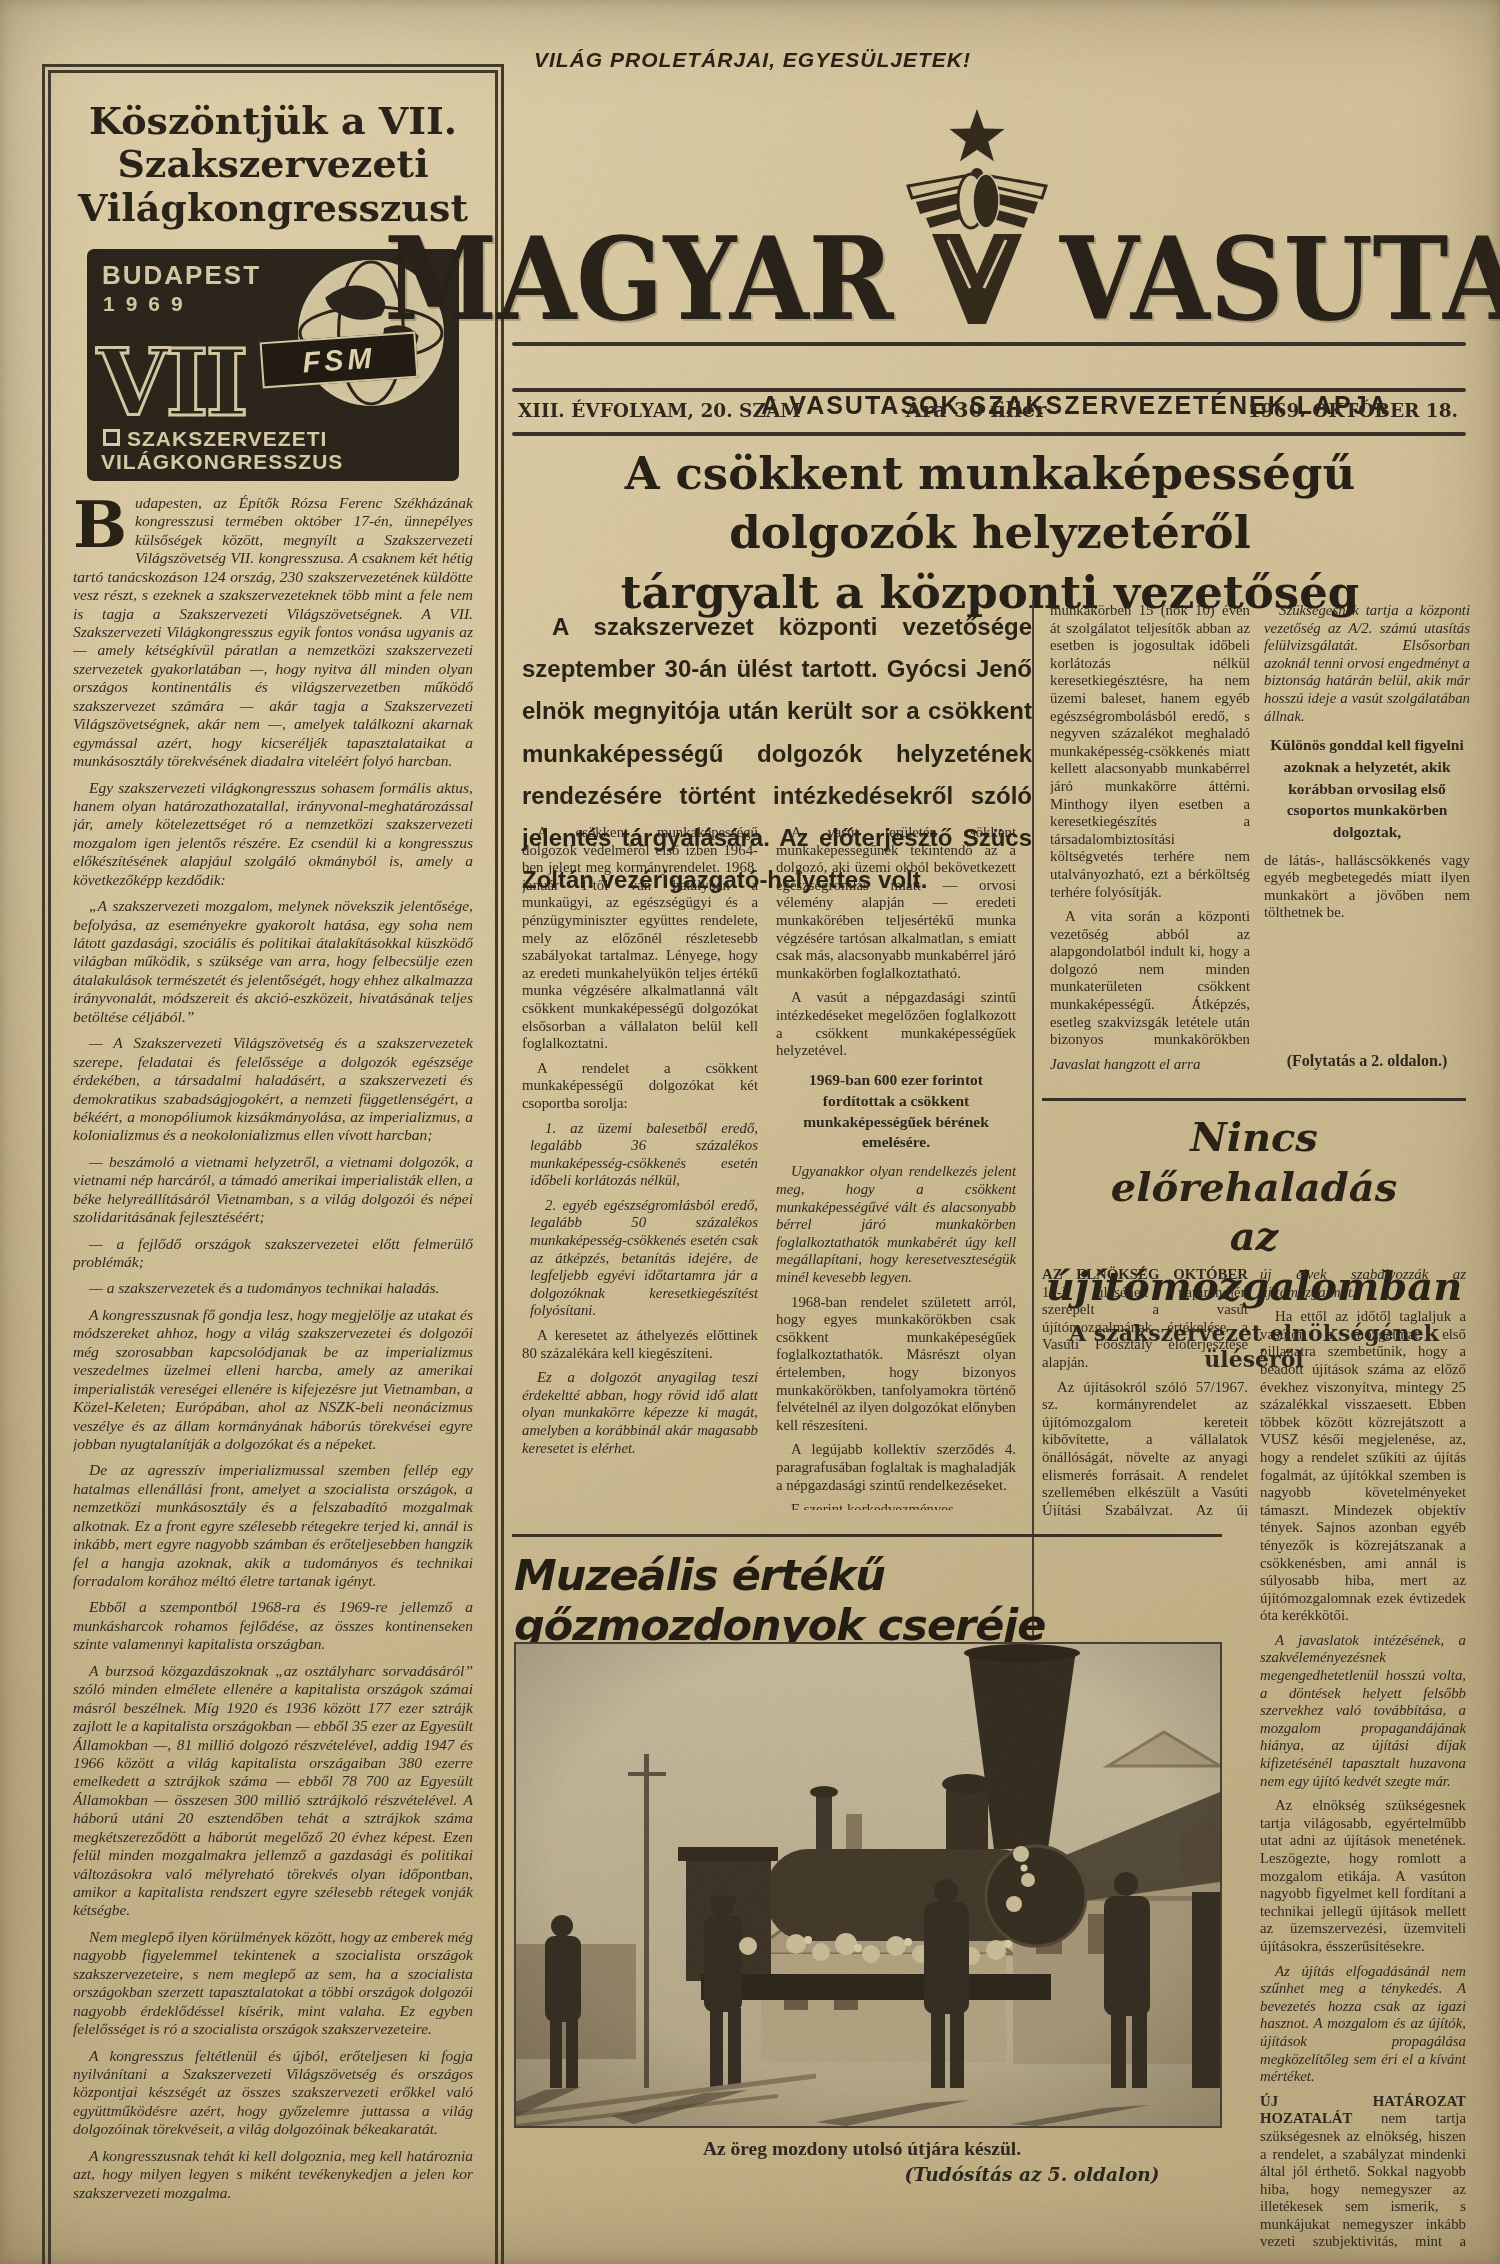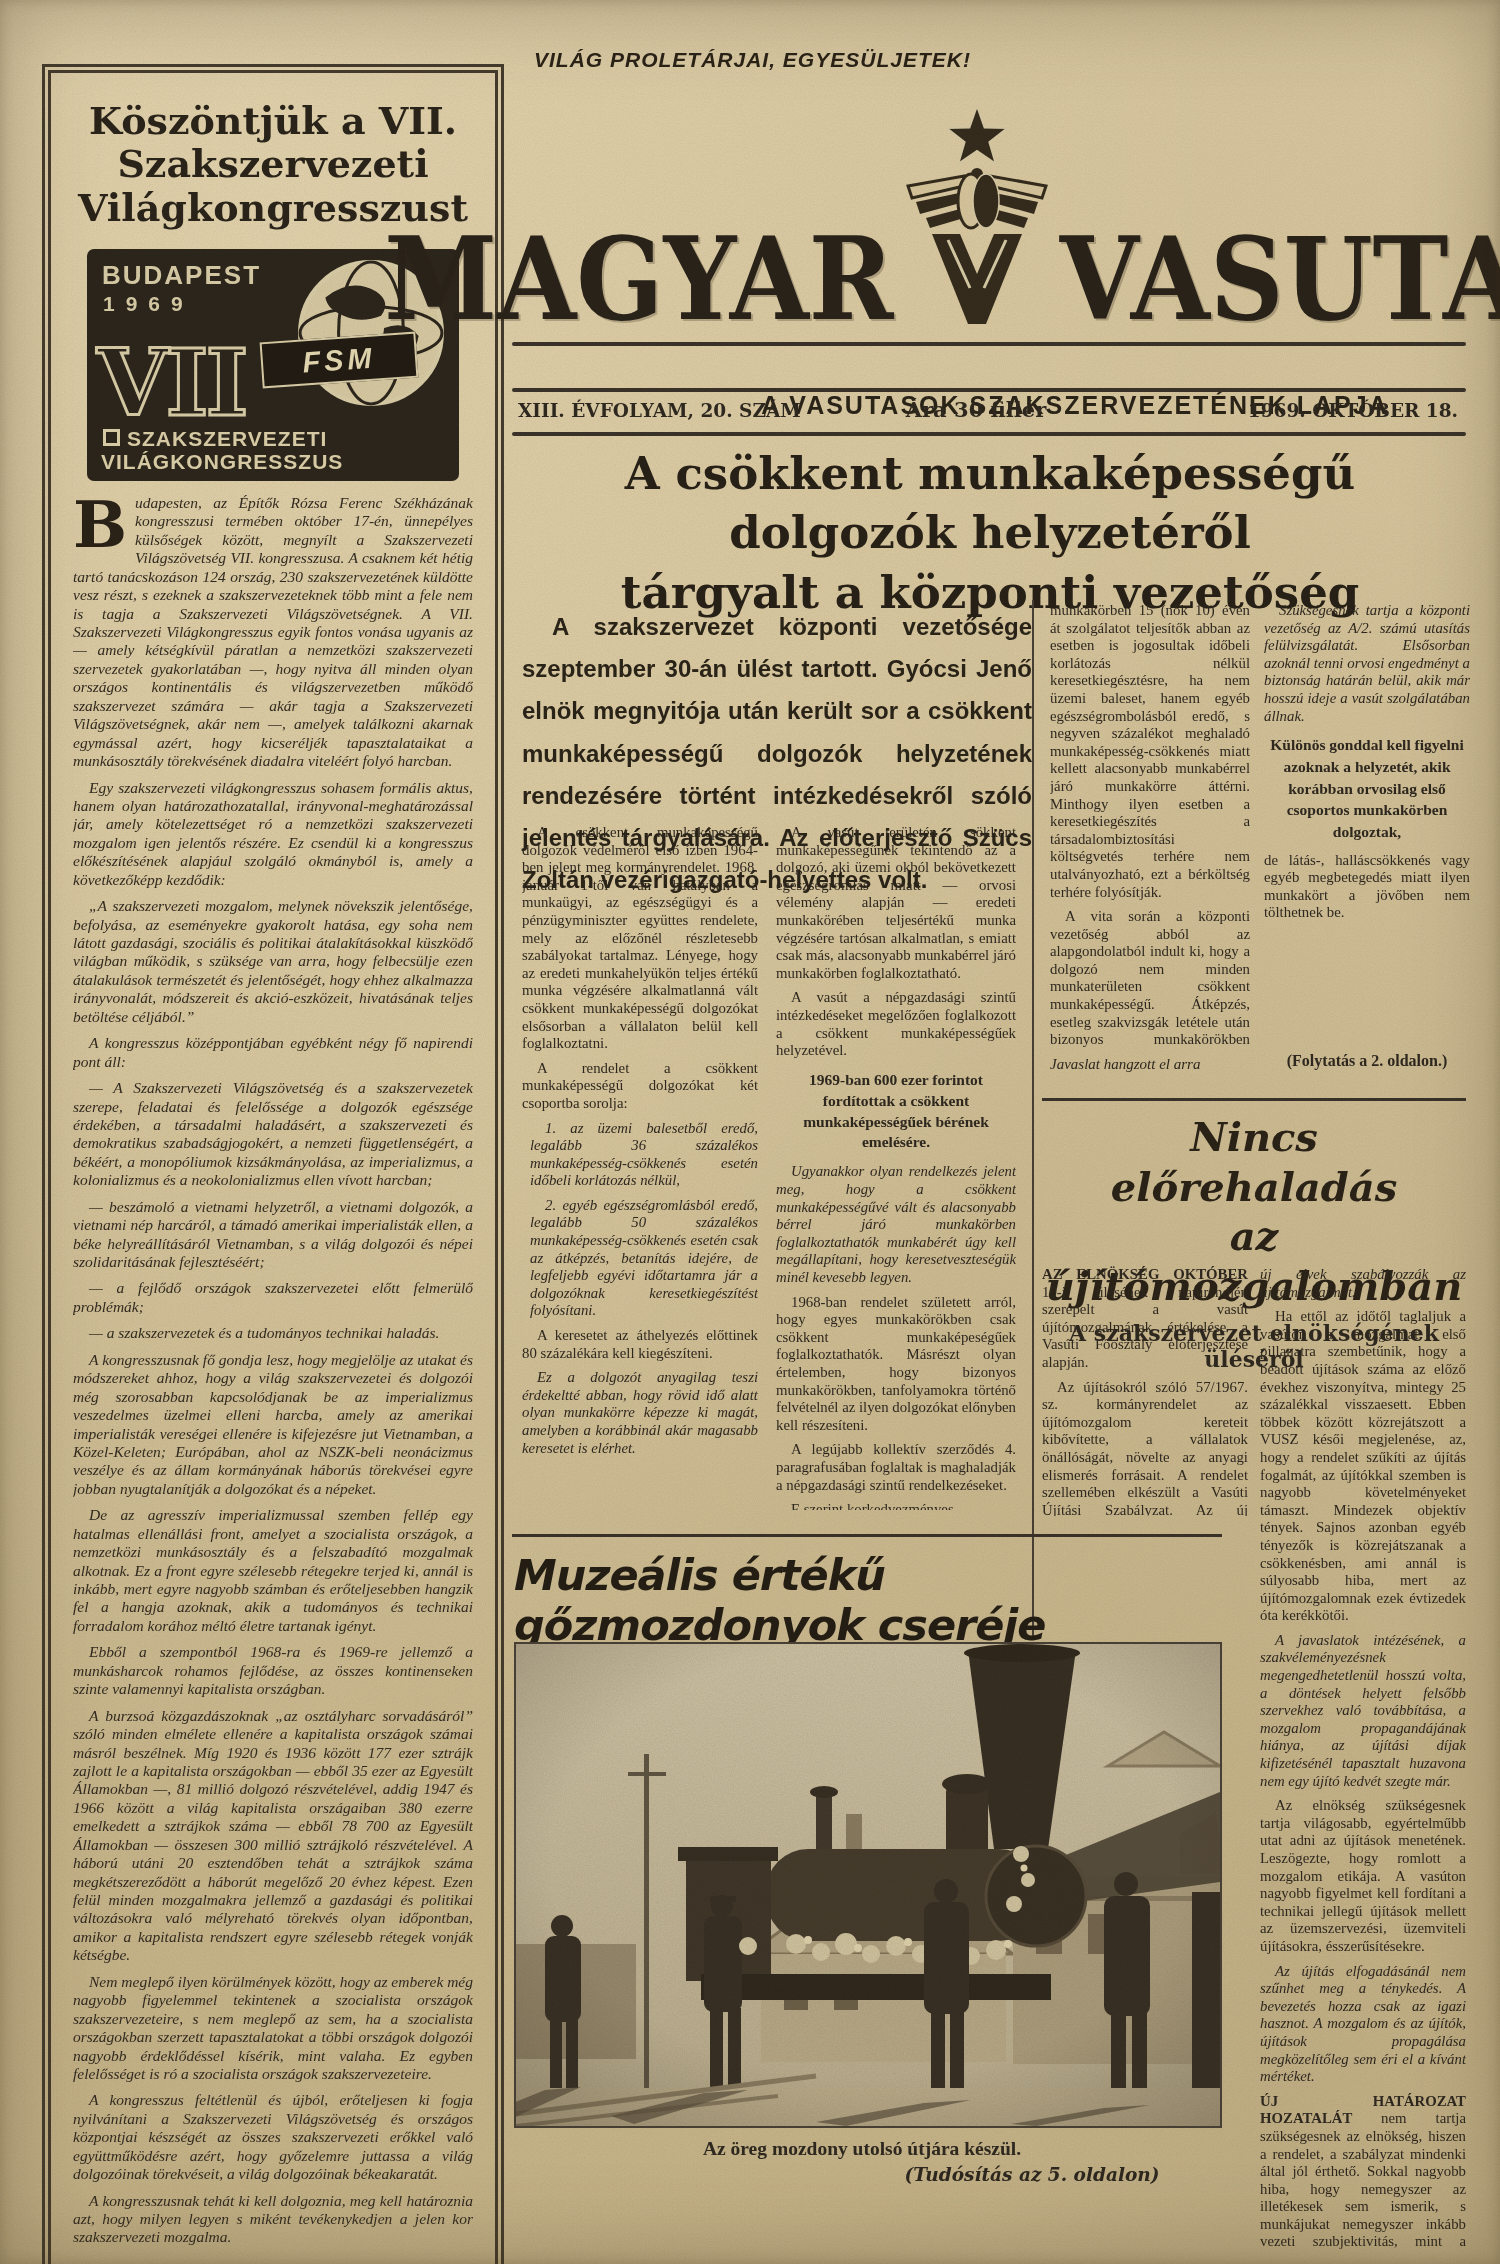--- a/index.html
+++ b/index.html
@@ -125,21 +125,20 @@
       <div class="emblem-caption">
         <span class="sq"></span><span>SZAKSZERVEZETI</span><br>
         <span>VILÁGKONGRESSZUS</span>
       </div>
     </div>
 
     <div class="greeting-body">
         <p class="first"><span class="dropcap">B</span>udapesten, az Építők Rózsa Ferenc Székházának kongresszusi termében október 17-én, ünnepélyes külsőségek között, megnyílt a Szakszervezeti Világszövetség VII. kongresszusa. A csaknem két hétig tartó tanácskozáson 124 ország, 230 szakszervezetének küldötte vesz részt, s ezeknek a szakszervezeteknek több mint a fele nem is tagja a Szakszervezeti Világszövetségnek. A VII. Szakszervezeti Világkongresszus egyik fontos vonása ugyanis az — amely kétségkívül páratlan a nemzetközi szakszervezeti szervezetek gyakorlatában —, hogy nyitva áll minden olyan országos kontinentális és világszervezetben működő szakszervezet számára — akár tagja a Szakszervezeti Világszövetségnek, akár nem —, amelyek találkozni akarnak egymással azért, hogy kicseréljék tapasztalataikat a munkásosztály törekvésének diadalra viteléért folyó harcban.</p>
         <p>Egy szakszervezeti világkongresszus sohasem formális aktus, hanem olyan határozathozatallal, irányvonal-meghatározással jár, amely kötelezettséget ró a nemzetközi szakszervezeti mozgalom igen jelentős részére. Ez csendül ki a kongresszus előkészítésének alapjául szolgáló okmányból is, amely a következőképp kezdődik:</p>
         <p>„A szakszervezeti mozgalom, melynek növekszik jelentősége, befolyása, az eseményekre gyakorolt hatása, egy soha nem látott gazdasági, szociális és politikai átalakításokkal küszködő világban működik, s szüksége van arra, hogy felbecsülje ezen átalakulások természetét és jelentőségét, hogy ehhez alkalmazza irányvonalát, módszereit és akció-eszközeit, hivatásának teljes betöltése céljából.”</p>
-        <p>A kongresszus középpontjában egyébként négy fő napirendi pont áll:</p>
         <p>— A Szakszervezeti Világszövetség és a szakszervezetek szerepe, feladatai és felelőssége a dolgozók egészsége érdekében, a társadalmi haladásért, a szakszervezeti és demokratikus szabadságjogokért, a nemzeti függetlenségért, a békéért, a monopóliumok kizsákmányolása, az imperializmus, a kolonializmus és a neokolonializmus ellen vívott harcban;</p>
         <p>— beszámoló a vietnami helyzetről, a vietnami dolgozók, a vietnami nép harcáról, a támadó amerikai imperialisták ellen, a béke helyreállításáról Vietnamban, s a világ dolgozói és népei szolidaritásának fejlesztéséért;</p>
         <p>— a fejlődő országok szakszervezetei előtt felmerülő problémák;</p>
         <p>— a szakszervezetek és a tudományos technikai haladás.</p>
         <p>A kongresszusnak fő gondja lesz, hogy megjelölje az utakat és módszereket ahhoz, hogy a világ szakszervezetei és dolgozói még szorosabban kapcsolódjanak be az imperializmus veszedelmes üzelmei elleni harcba, amely az amerikai imperialisták vereségei ellenére is kifejezésre jut Vietnamban, a Közel-Keleten; Európában, ahol az NSZK-beli neonácizmus veszélye és az állam kormányának háborús törekvései egyre jobban nyugtalanítják a dolgozókat és a népeket.</p>
         <p>De az agresszív imperializmussal szemben fellép egy hatalmas ellenállási front, amelyet a szocialista országok, a nemzetközi munkásosztály és a felszabadító mozgalmak alkotnak. Ez a front egyre szélesebb rétegekre terjed ki, annál is inkább, mert egyre nagyobb számban és erőteljesebben hangzik fel a hangja azoknak, akik a tudományos és technikai forradalom korához méltó életre tartanak igényt.</p>
         <p>Ebből a szempontból 1968-ra és 1969-re jellemző a munkásharcok rohamos fejlődése, az összes kontinenseken szinte valamennyi kapitalista országban.</p>
         <p>A burzsoá közgazdászoknak „az osztályharc sorvadásáról” szóló minden elmélete ellenére a kapitalista országok számai másról beszélnek. Míg 1920 és 1936 között 177 ezer sztrájk zajlott le a kapitalista országokban — ebből 35 ezer az Egyesült Államokban —, 81 millió dolgozó részvételével, addig 1947 és 1966 között a világ kapitalista országaiban 380 ezerre emelkedett a sztrájkok száma — ebből 78 700 az Egyesült Államokban — összesen 300 millió sztrájkoló részvételével. A háború utáni 20 esztendőben tehát a sztrájkok száma megkétszereződött a háborút megelőző 20 évhez képest. Ezen felül minden mozgalmakra jellemző a gazdasági és politikai változásokra való mélyreható törekvés olyan időpontban, amikor a kapitalista rendszert egyre szélesebb rétegek vonják kétségbe.</p>
         <p>Nem meglepő ilyen körülmények között, hogy az emberek még nagyobb figyelemmel tekintenek a szocialista országok szakszervezeteire, s nem meglepő az sem, ha a szocialista országokban szerzett tapasztalatokat a többi országok dolgozói nagyobb érdeklődéssel kísérik, mint valaha. Ez egyben felelősséget is ró a szocialista országok szakszervezeteire.</p>
         <p>A kongresszus feltétlenül és újból, erőteljesen ki fogja nyilvánítani a Szakszervezeti Világszövetség és országos központjai készségét az összes szakszervezeti erőkkel való együttműködésre azért, hogy győzelemre juttassa a világ dolgozóinak törekvéseit, a világ dolgozóinak békeakaratát.</p>

